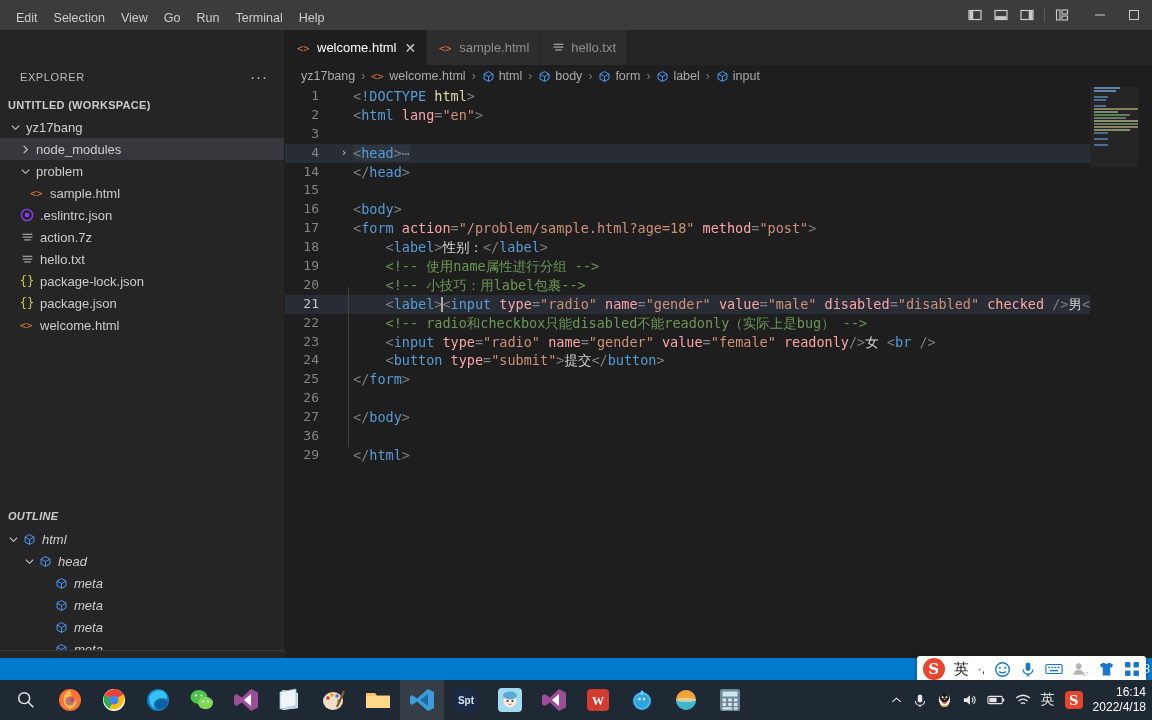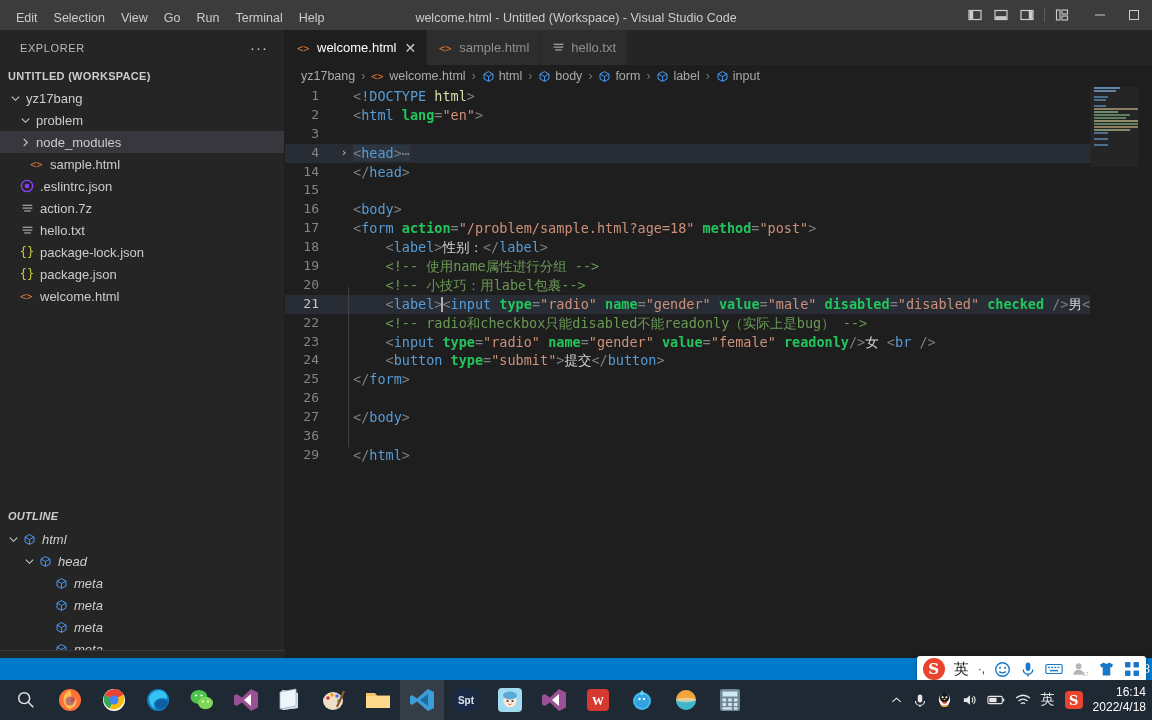--- a/index.html
+++ b/index.html
@@ -43,20 +43,21 @@
   }
 
   
   .sidebar {
     position: absolute; left: 0; top: 30px; width: 285px; height: 650px;
     background: #252526; border-right: 1px solid #1e1e1e;
   }
   .side-header {
     height: 35px; display: flex; align-items: center; justify-content: space-between;
     padding: 0 16px 0 20px;
+    margin-top: 29px;
   }
   .side-title { font-size: 11px; letter-spacing: .6px; color: #bbbbbb; }
   .dots { color: #cccccc; font-size: 15px; letter-spacing: 1px; line-height: 10px; }
   .section-head {
     height: 22px; display: flex; align-items: center; padding-left: 8px;
     font-size: 11px; font-weight: bold; color: #cccccc; letter-spacing: .3px;
   }
   .tree { padding-top: 0; }
   .row {
     height: 22px; display: flex; align-items: center; font-size: 13px;
@@ -120,21 +121,21 @@
   .indent-guide {
     position: absolute; top: 0; bottom: 0; width: 1px; background: #404040;
   }
   .cursor {
     display: inline-block; width: 2px; height: 15px; background: #aeafad;
     vertical-align: -3px; margin: 0 -1px;
   }
   
   .t-tag { color: #569cd6; }
   .t-punct { color: #808080; }
-  .t-attr { color: #22c55e; font-weight: bold; }
+  .t-attr { color: #fca5a5; }
   .t-str { color: #ce9178; }
   .t-cmt { color: #6a9955; }
   .t-txt { color: #d4d4d4; }
   .t-doctype { color: #569cd6; }
   .t-doctypename { color: #dcdcaa; }
 
   .minimap {
     position: absolute; right: 0; top: 0; width: 62px; height: 593px;
     background: #1e1e1e; overflow: hidden;
   }
@@ -191,21 +192,20 @@
   <div class="titlebar">
     <div class="menu" id="menu-bar">
         <div class="menu-item">Edit</div>
         <div class="menu-item">Selection</div>
         <div class="menu-item">View</div>
         <div class="menu-item">Go</div>
         <div class="menu-item">Run</div>
         <div class="menu-item">Terminal</div>
         <div class="menu-item">Help</div>
       </div>
-    <div class="title-text">welcome.html - Untitled (Workspace) - Visual Studio Code</div>
     <div class="win-controls">
       <div class="layout-icons">
         <div class="licon">
           <svg width="16" height="16" viewBox="0 0 16 16">
               <rect x="2" y="3.5" width="12" height="9" fill="none" stroke="#cccccc" stroke-width="1.2"></rect>
               <rect x="2.6" y="4.1" width="3.6" height="7.8" fill="#cccccc"></rect>
             </svg>
         </div>
         <div class="licon">
           <svg width="16" height="16" viewBox="0 0 16 16">
@@ -252,37 +252,37 @@
     <div class="tree" id="file-tree">
         <div class="row">
           <span style="display:inline-block;width:8px;flex:none;"></span>
           <span class="twisty">
             <svg width="11" height="11" viewBox="0 0 12 12">
               <polyline points="2,4 6,8 10,4" fill="none" stroke="#cccccc" stroke-width="1.2"></polyline>
             </svg>
           </span>
           <span class="lbl">yz17bang</span>
         </div>
+        <div class="row sel">
+          <span style="display:inline-block;width:18px;flex:none;"></span>
+          <span class="twisty">
+            <svg width="11" height="11" viewBox="0 0 12 12">
+              <polyline points="4,2 8,6 4,10" fill="none" stroke="#cccccc" stroke-width="1.2"></polyline>
+            </svg>
+          </span>
+          <span class="lbl">node_modules</span>
+        </div>
         <div class="row">
           <span style="display:inline-block;width:18px;flex:none;"></span>
           <span class="twisty">
             <svg width="11" height="11" viewBox="0 0 12 12">
               <polyline points="2,4 6,8 10,4" fill="none" stroke="#cccccc" stroke-width="1.2"></polyline>
             </svg>
           </span>
           <span class="lbl">problem</span>
-        </div>
-        <div class="row sel">
-          <span style="display:inline-block;width:18px;flex:none;"></span>
-          <span class="twisty">
-            <svg width="11" height="11" viewBox="0 0 12 12">
-              <polyline points="4,2 8,6 4,10" fill="none" stroke="#cccccc" stroke-width="1.2"></polyline>
-            </svg>
-          </span>
-          <span class="lbl">node_modules</span>
         </div>
         <div class="row">
           <span style="display:inline-block;width:28px;flex:none;"></span>
           <span class="ficon">
             <svg width="14" height="14" viewBox="0 0 16 16">
               <text x="0" y="12" font-size="12" font-family="monospace" fill="#e37933">&lt;&gt;</text>
             </svg>
           </span>
           <span class="lbl">sample.html</span>
         </div>

